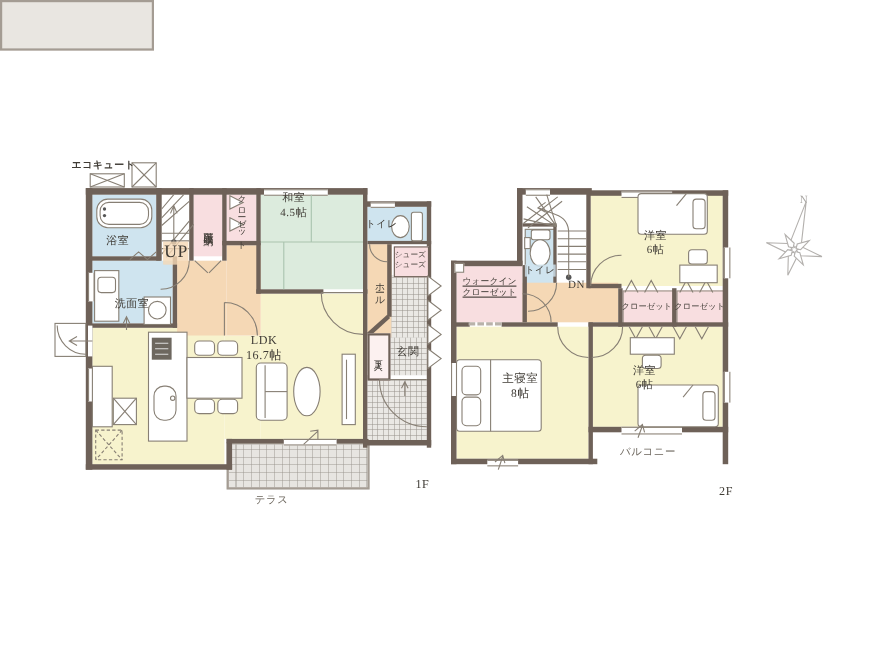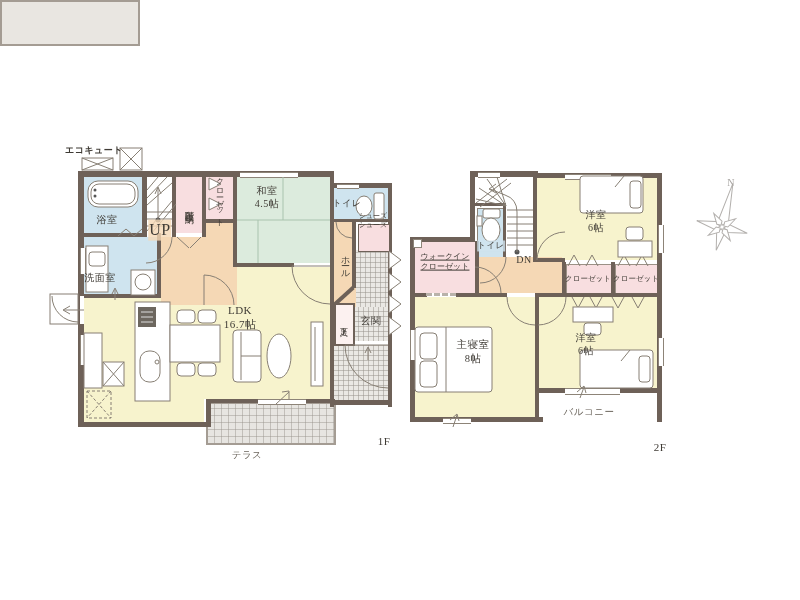--- a/index.html
+++ b/index.html
@@ -289,30 +289,30 @@
         <polygon points="0,-16 3,-5 0,-2 -3,-5"></polygon>
         <polygon points="0,16 3,5 0,2 -3,5"></polygon>
         <polygon points="16,0 5,3 2,0 5,-3"></polygon>
         <polygon points="-16,0 -5,3 -2,0 -5,-3"></polygon>
       </g>
     </g>
   </svg>
 
   <div class="lbl" style="left:94px;top:151px;font-size:9px;font-weight:bold;">エコキュート</div>
   <div class="lbl" style="left:107px;top:219px;font-size:10px;">浴室</div>
-  <div class="lbl" style="left:100px;top:277px;font-size:10px;">洗面室</div>
+  <div class="lbl" style="left:120px;top:277px;font-size:10px;">洗面室</div>
   <div class="lbl" style="left:160px;top:230px;font-size:16px;background:rgba(245,216,181,.8);padding:0 1px;">UP</div>
   <div class="vlbl" style="left:189px;top:206px;font-size:9px;">階段下収納</div>
   <div class="vlbl" style="left:219px;top:198px;font-size:8px;">クローゼット</div>
-  <div class="lbl" style="left:267px;top:197px;font-size:10px;">
+  <div class="lbl" style="left:267px;top:187px;font-size:10px;">
     <span>和室</span><br>
     <span>4.5帖</span>
   </div>
   <div class="lbl" style="left:347px;top:204px;font-size:9px;">トイレ</div>
-  <div class="lbl" style="left:373px;top:221px;font-size:7px;letter-spacing:0;">
+  <div class="lbl" style="left:373px;top:237px;font-size:7px;letter-spacing:0;">
     <span>シューズ</span><br>
     <span>シューズ</span>
   </div>
   <div class="vlbl" style="left:345px;top:262px;font-size:9px;">ホール</div>
   <div class="vlbl" style="left:343px;top:322px;font-size:8px;">下足入</div>
   <div class="lbl" style="left:371px;top:320px;font-size:10px;">玄関</div>
   <div class="lbl" style="left:240px;top:317px;font-size:11px;">
     <span>LDK</span><br>
     <span>16.7帖</span>
   </div>

